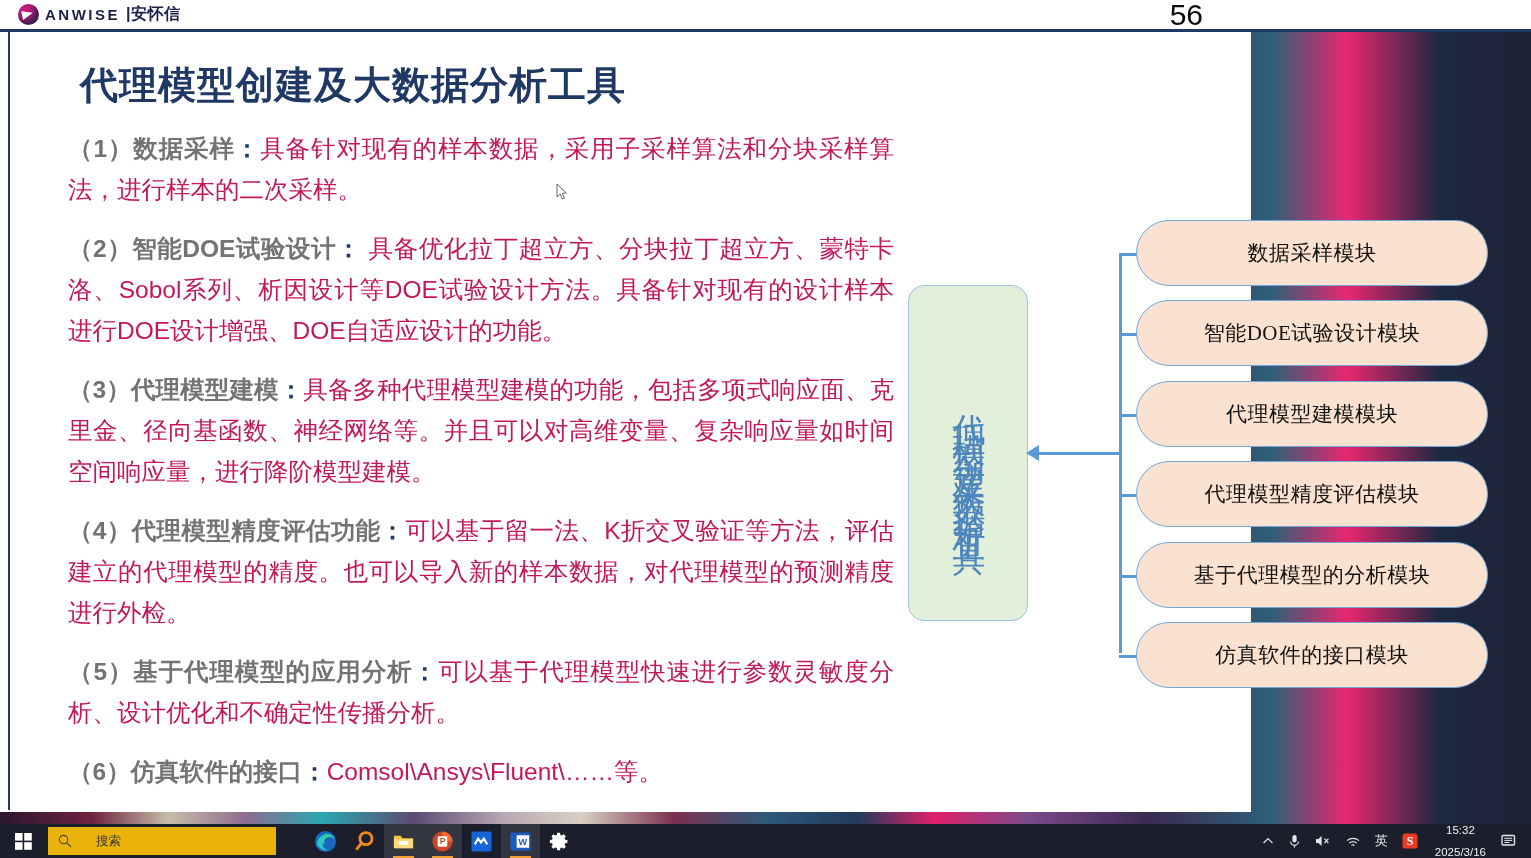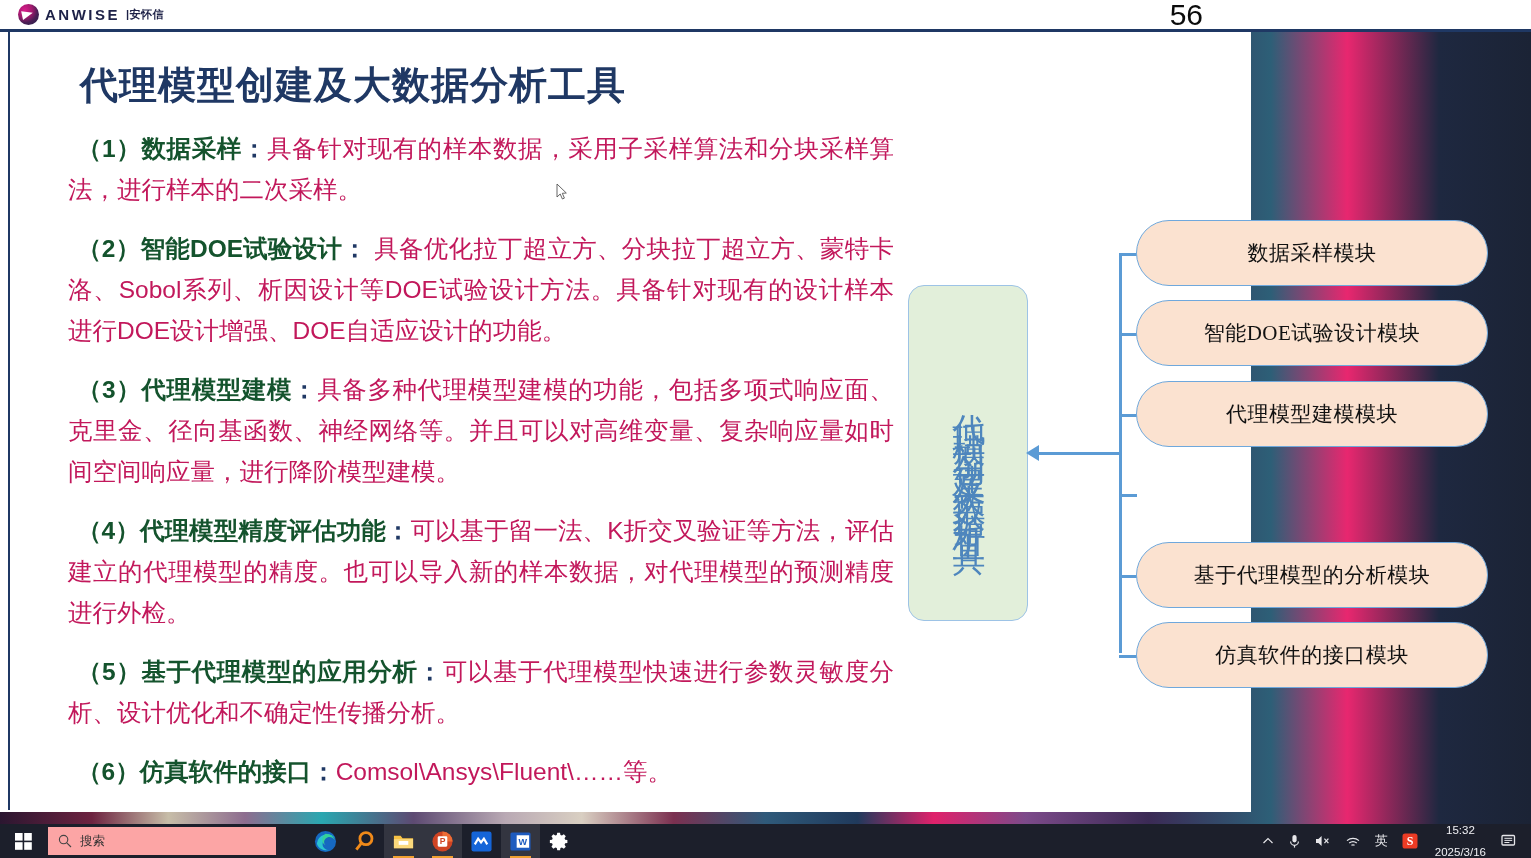--- a/index.html
+++ b/index.html
@@ -54,21 +54,21 @@
     border-left: 11px solid #ffffff;
     border-top: 4px solid transparent;
     border-bottom: 5px solid transparent;
     transform: rotate(-12deg);
   }
   #logo-text {
     font-size: 15px; font-weight: 700; letter-spacing: 2.5px;
     color: #1d2147; white-space: nowrap;
   }
   #logo-cn {
-    font-size: 11px; font-weight: 700; color: #1d2147;
+    font-size: 16px; font-weight: 700; color: #1d2147;
     letter-spacing: 0.5px;
   }
 
   
   #page-number {
     position: absolute; right: 48px; top: 0; height: 29px;
     display: flex; align-items: center;
     font-size: 30px; color: #0b0b0b; font-weight: 400;
   }
 
@@ -81,21 +81,21 @@
 
   
   #body-col {
     position: absolute; left: 68px; top: 128px; width: 826px;
   }
   .para {
     font-size: 24.5px; line-height: 41px; color: #c2185b;
     margin-bottom: 18px; text-align: justify;
   }
   .para .lead {
-    color: #14532d; font-weight: 700; margin-left: 9px;
+    color: #737373; font-weight: 700;
   }
   .para .sep { color: #1f3864; font-weight: 700; }
 
   
   #diagram { position: absolute; left: 900px; top: 200px;
              width: 620px; height: 500px; }
 
   #hub {
     position: absolute; left: 8px; top: 85px; width: 120px; height: 336px;
     background: #e2efda; border: 1.5px solid #9dc3e6; border-radius: 16px;
@@ -155,22 +155,22 @@
   #taskbar {
     position: absolute; left: 0; bottom: 0; width: 1531px; height: 34px;
     background: #1c1f2b;
     display: flex; align-items: center;
   }
   #start-button {
     width: 46px; height: 34px; display: flex; align-items: center;
     justify-content: center;
   }
   #search-box {
-    width: 228px; height: 28px; background: #fca5a5;
-    display: flex; align-items: center; gap: 8px; padding: 0 10px;
+    width: 228px; height: 28px; background: #eab308;
+    display: flex; align-items: center; gap: 24px; padding: 0 10px;
     margin-left: 2px;
   }
   #search-text { font-size: 12.5px; color: #333; }
   #tb-icons { display: flex; align-items: center; gap: 0; margin-left: 30px; }
   .tb-item {
     width: 39px; height: 34px; display: flex; align-items: center;
     justify-content: center; position: relative;
   }
   .tb-item.active { background: rgba(255,255,255,0.10); }
   .tb-item.active::after {
@@ -252,20 +252,23 @@
 
     <div class="module m0">
         <span>数据采样模块</span>
       </div>
     <div class="module m1">
         <span>智能DOE试验设计模块</span>
       </div>
     <div class="module m2">
         <span>代理模型建模模块</span>
       </div>
+    <div class="module m3">
+        <span>代理模型精度评估模块</span>
+      </div>
     <div class="module m4">
         <span>基于代理模型的分析模块</span>
       </div>
     <div class="module m5">
         <span>仿真软件的接口模块</span>
       </div>
   </div>
 
   <svg id="cursor" viewBox="0 0 12 18">
     <path d="M1 1 L1 14 L4.2 11 L6.4 16 L8.4 15.1 L6.3 10.3 L10.3 10 Z" fill="#ffffff" stroke="#555" stroke-width="0.9"></path>

